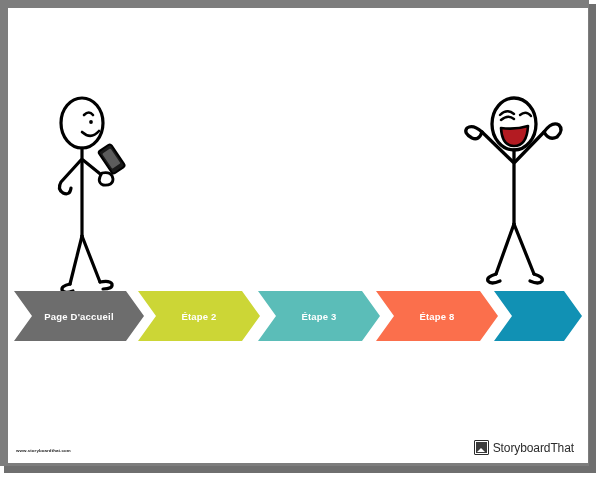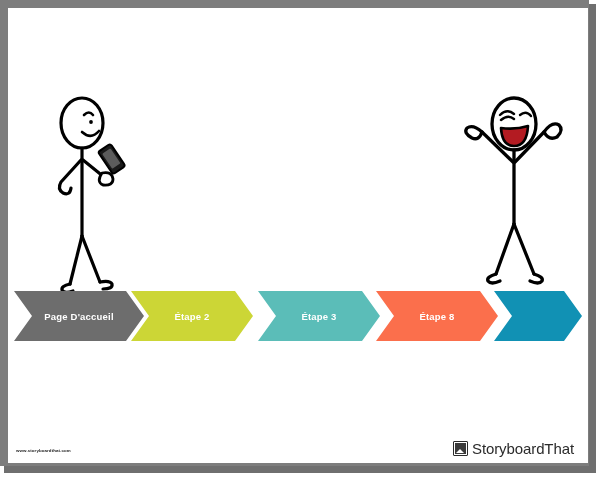--- a/index.html
+++ b/index.html
@@ -100,21 +100,21 @@
   .brand-mark .pic:after{
     content:"";
     position:absolute;
     left:1px;bottom:1px;
     width:0;height:0;
     border-left:4px solid transparent;
     border-right:4px solid transparent;
     border-bottom:4px solid #ffffff;
   }
   .brand-text{
-    font-size:15px;
+    font-size:12px;
     color:#2b2b2b;
     font-weight:normal;
     letter-spacing:-.1px;
   }
 </style>
 </head>
 <body>
 
 <div id="stage">
 
@@ -183,21 +183,21 @@
 
     <div class="chevron-band">
 
       <div class="chev-wrap" style="left:0px;width:130px;">
         <svg width="130" height="50" viewBox="0 0 130 50" preserveAspectRatio="none">
           <polygon points="0,0 112,0 130,25 112,50 0,50 18,25" fill="#6d6d6d"></polygon>
         </svg>
         <div class="chev-label">Page D'accueil</div>
       </div>
 
-      <div class="chev-wrap" style="left:117px;width:122px;">
+      <div class="chev-wrap" style="left:124px;width:122px;">
         <svg width="122" height="50" viewBox="0 0 122 50" preserveAspectRatio="none">
           <polygon points="0,0 104,0 122,25 104,50 0,50 18,25" fill="#ccd636"></polygon>
         </svg>
         <div class="chev-label">Étape 2</div>
       </div>
 
       <div class="chev-wrap" style="left:244px;width:122px;">
         <svg width="122" height="50" viewBox="0 0 122 50" preserveAspectRatio="none">
           <polygon points="0,0 104,0 122,25 104,50 0,50 18,25" fill="#5bbdb8"></polygon>
         </svg>

